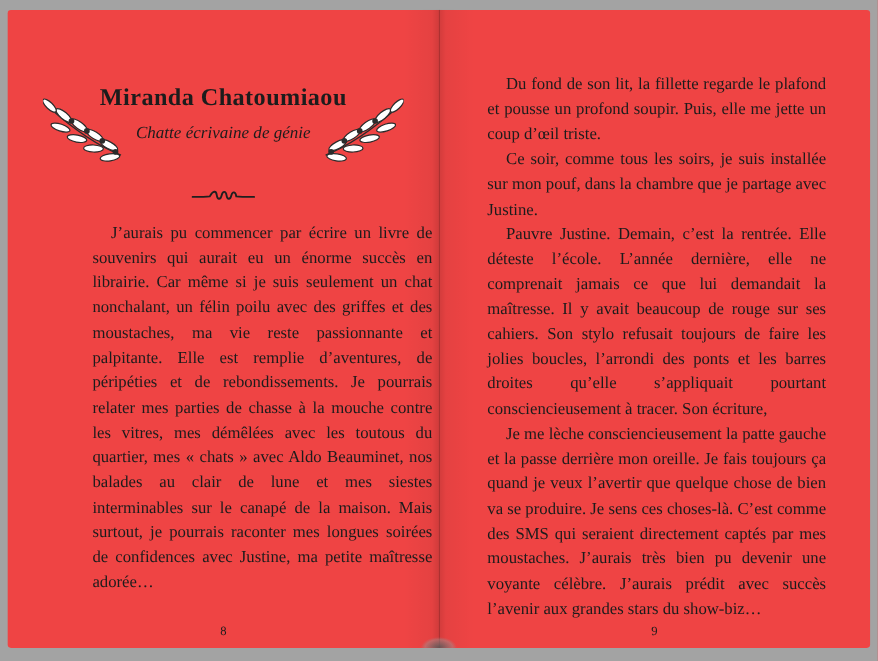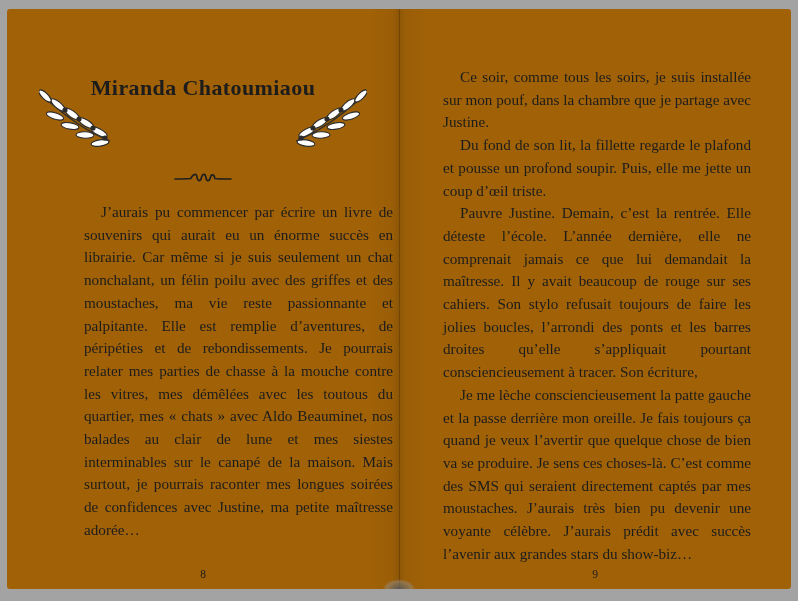--- a/index.html
+++ b/index.html
@@ -6,21 +6,21 @@
   html,body { width:798px; height:601px; }
   body {
     background:#a3a3a3;
     font-family:"Liberation Serif", serif;
     color:#1c1c1c;
     position:relative;
     overflow:hidden;
   }
   .spread {
     position:absolute; left:7px; right:7px; top:9px; bottom:12px;
-    background:#a16207; border-radius:3px;
+    background:#ef4444; border-radius:3px;
     display:flex;
   }
   .page { position:relative; width:50%; height:100%; }
   .seam {
     position:absolute; top:0; bottom:0; left:50%; width:64px; margin-left:-32px;
     pointer-events:none;
     background:linear-gradient(to right, rgba(0,0,0,0) 0%, rgba(0,0,0,0.045) 40%, rgba(0,0,0,0.13) 50%, rgba(0,0,0,0.045) 60%, rgba(0,0,0,0) 100%);
   }
   .seam::after {
     content:""; position:absolute; left:50%; top:0; bottom:0; width:1px;
@@ -97,37 +97,38 @@
       <g fill="#2b2b2b">
         <circle cx="8" cy="49" r="2.6"></circle>
         <circle cx="20" cy="39" r="2.6"></circle>
         <circle cx="34" cy="30" r="2.6"></circle>
         <circle cx="48" cy="21" r="2.6"></circle>
       </g>
     </svg>
 
     <header class="chapter-header">
       <h1 class="chapter-title">Miranda Chatoumiaou</h1>
+      <div class="chapter-subtitle">Chatte écrivaine de génie</div>
     </header>
 
     <svg class="divider" width="58" height="18" viewBox="0 0 59 18" xmlns="http://www.w3.org/2000/svg">
       <path d="M1 9 C8 9 13 9 17 8.5 C20 3 23 3 23.5 7.5 C24 11.5 27 12 28 7.5 C29 3 32 3.5 32.5 7.5 C33 11.5 36 12 37 7.5 C38 3.5 41 4 41.5 8.5 C45 9 52 9 58 9" fill="none" stroke="#1f1f1f" stroke-width="1.7" stroke-linecap="round"></path>
     </svg>
 
     <div class="body-text left-body" lang="fr">
       <p>J’aurais pu commencer par écrire un livre de souvenirs qui aurait eu un énorme succès en librairie. Car même si je suis seulement un chat nonchalant, un félin poilu avec des griffes et des moustaches, ma vie reste passionnante et palpitante. Elle est remplie d’aventures, de péripéties et de rebondissements. Je pourrais relater mes parties de chasse à la mouche contre les vitres, mes démêlées avec les toutous du quartier, mes «&nbsp;chats&nbsp;» avec Aldo Beauminet, nos balades au clair de lune et mes siestes interminables sur le canapé de la maison. Mais surtout, je pourrais raconter mes longues soirées de confidences avec Justine, ma petite maîtresse adorée…</p>
     </div>
 
     <div class="page-number">8</div>
   </div>
 
   <div class="page">
     <div class="body-text right-body" lang="fr">
+      <p>Du fond de son lit, la fillette regarde le plafond et pousse un profond soupir. Puis, elle me jette un coup d’œil triste.</p>
       <p>Ce soir, comme tous les soirs, je suis installée sur mon pouf, dans la chambre que je partage avec Justine.</p>
-      <p>Du fond de son lit, la fillette regarde le plafond et pousse un profond soupir. Puis, elle me jette un coup d’œil triste.</p>
       <p>Pauvre Justine. Demain, c’est la rentrée. Elle déteste l’école. L’année dernière, elle ne comprenait jamais ce que lui demandait la maîtresse. Il y avait beaucoup de rouge sur ses cahiers. Son stylo refusait toujours de faire les jolies boucles, l’arrondi des ponts et les barres droites qu’elle s’appliquait pourtant consciencieusement à tracer. Son écriture,</p>
       <p>Je me lèche consciencieusement la patte gauche et la passe derrière mon oreille. Je fais toujours ça quand je veux l’avertir que quelque chose de bien va se produire. Je sens ces choses-là. C’est comme des SMS qui seraient directement captés par mes moustaches. J’aurais très bien pu devenir une voyante célèbre. J’aurais prédit avec succès l’avenir aux grandes stars du show-biz…</p>
     </div>
 
     <div class="page-number">9</div>
   </div>
 
   <div class="seam"></div>
   <div class="notch"></div>
 </div>

